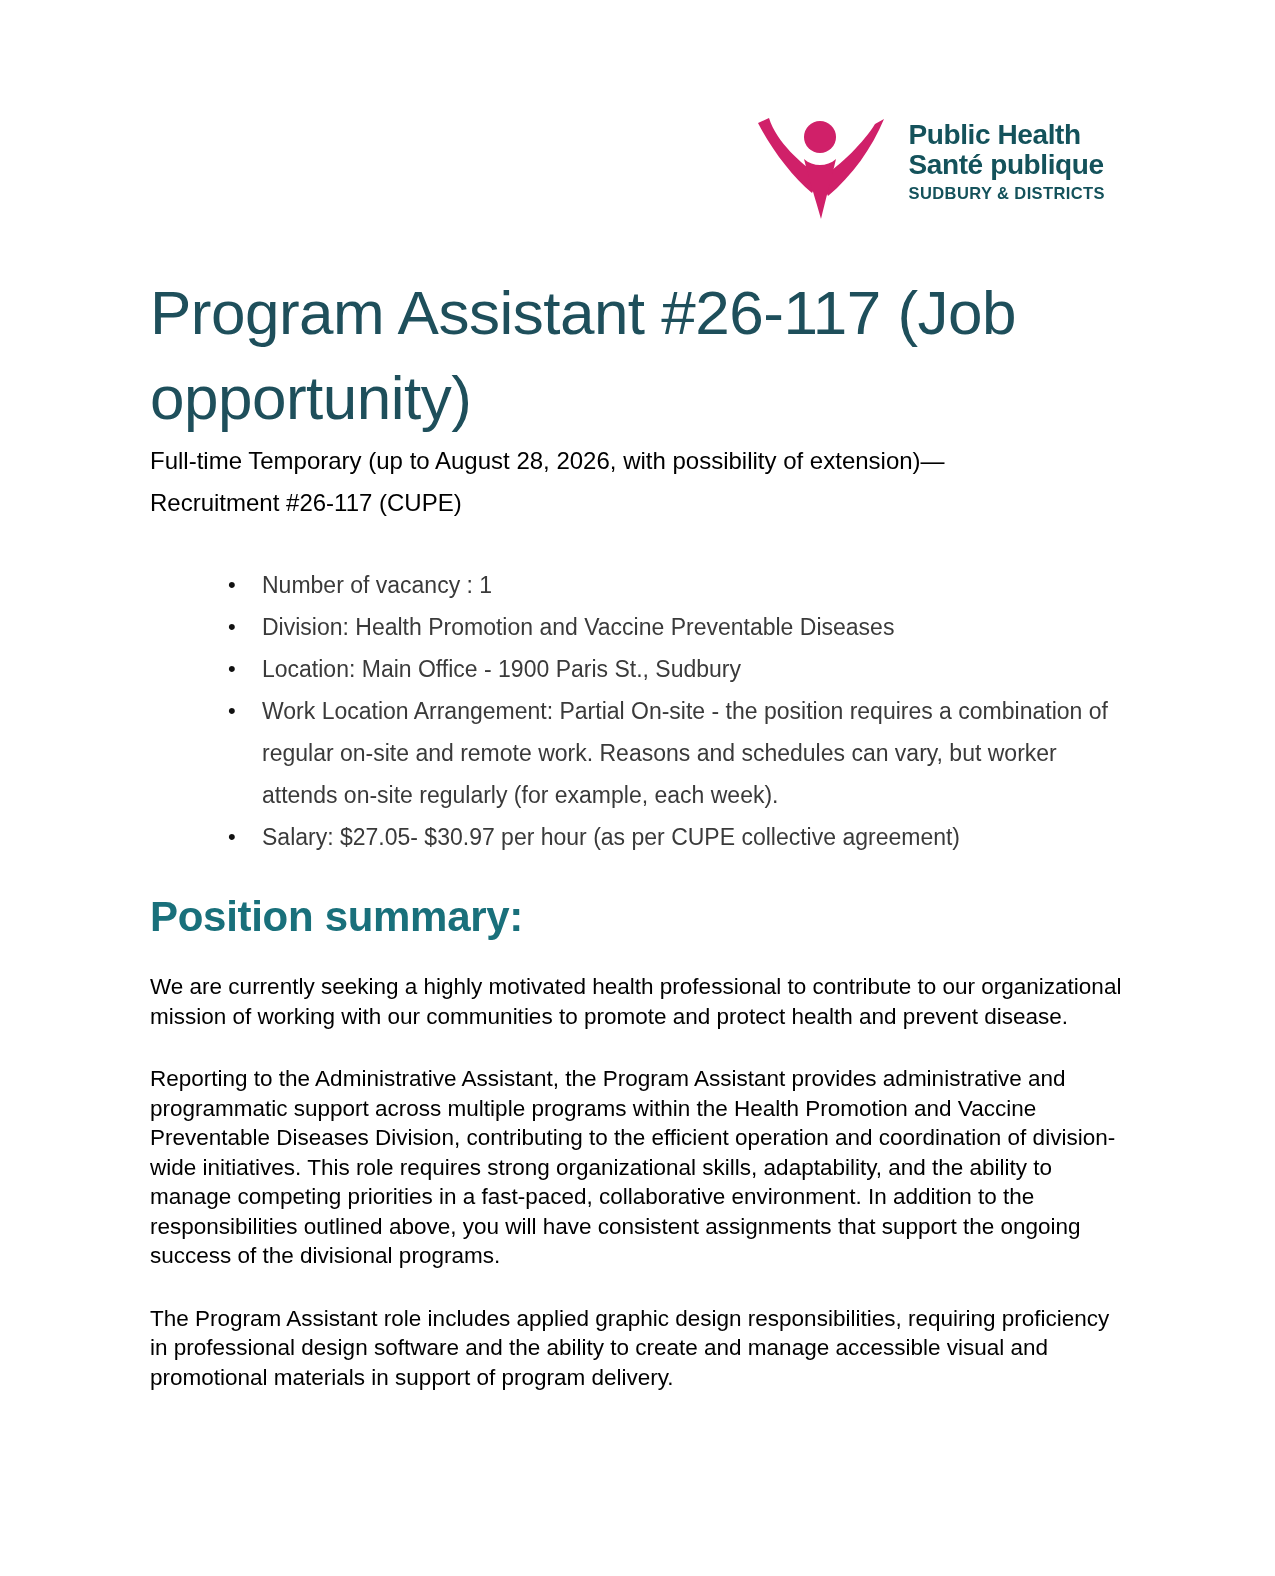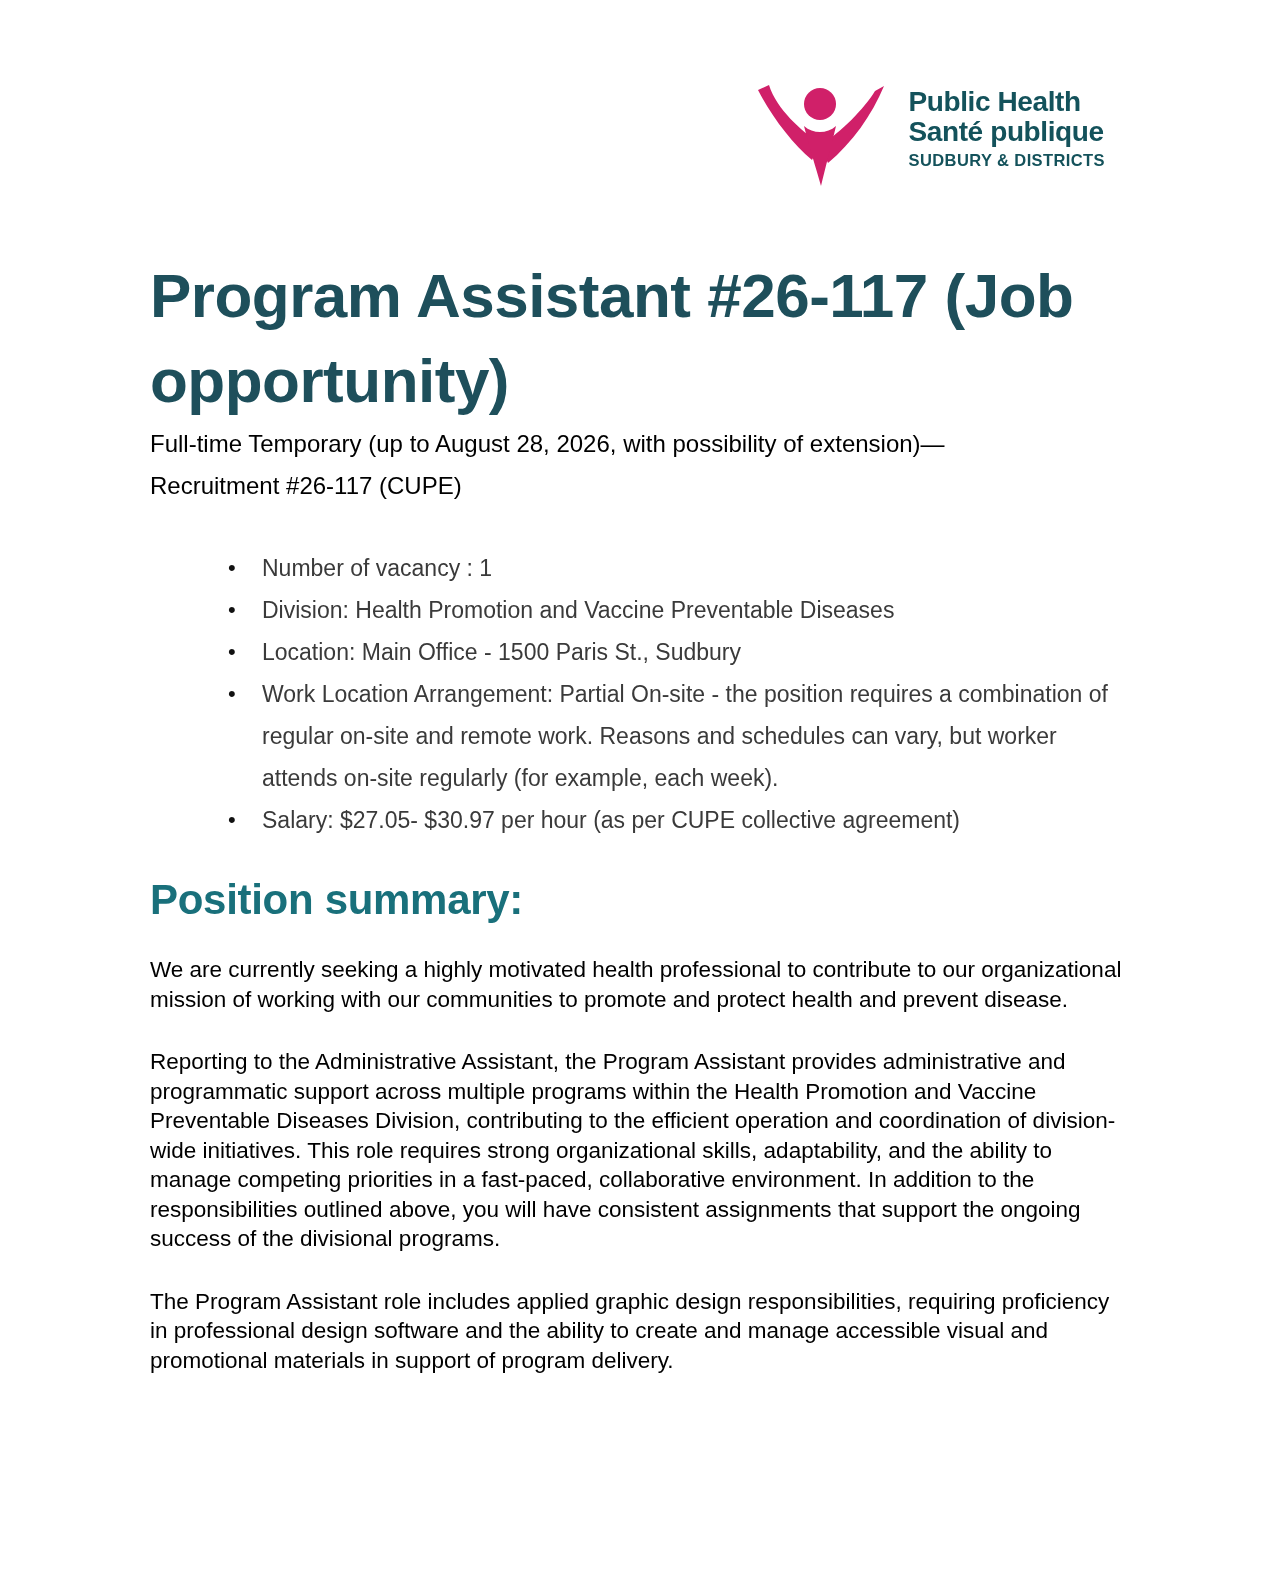--- a/index.html
+++ b/index.html
@@ -25,21 +25,21 @@
     height: 1576px;
     padding: 0 150px;
     background: #ffffff;
   }
   
   .logo-row {
     display: flex;
     justify-content: flex-end;
     align-items: flex-start;
     gap: 20px;
-    padding-top: 83px;
+    padding-top: 116px;
     padding-right: 20px;
   }
   .logo-mark { width: 136px; height: 106px; flex: 0 0 auto; }
   .logo-text {
     color: var(--logo-text-color);
     font-weight: 700;
     padding-top: 4px;
   }
   .logo-line {
     font-size: 28px;
@@ -50,25 +50,25 @@
   .logo-sub {
     font-size: 16.5px;
     line-height: 18px;
     letter-spacing: 0.4px;
     margin-top: 4px;
     white-space: nowrap;
     text-align: right;
   }
   
   h1.page-title {
-    margin: 64px 0 0 0;
+    margin: 48px 0 0 0;
     color: var(--title-color);
     font-size: 62px;
     line-height: 85px;
-    font-weight: 700;
+    font-weight: 400;
     letter-spacing: -0.5px;
     max-width: 980px;
   }
   h2.section-heading {
     color: var(--heading-color);
     font-size: 42px;
     line-height: 50px;
     font-weight: 700;
     letter-spacing: -0.3px;
   }
@@ -137,21 +137,21 @@
 
 
   <p class="intro-bold">
       <span>Full-time Temporary (up to August 28, 2026, with possibility of extension)—</span>
       <span>Recruitment #26-117 (CUPE)</span>
     </p>
 
   <ul class="details-list">
     <li>Number of vacancy : 1</li>
     <li>Division: Health Promotion and Vaccine Preventable Diseases</li>
-    <li>Location: Main Office - 1500 Paris St., Sudbury</li>
+    <li>Location: Main Office - 1900 Paris St., Sudbury</li>
     <li>Work Location Arrangement: Partial On-site - the position requires a combination of regular on-site and remote work. Reasons and schedules can vary, but worker attends on-site regularly (for example, each week).</li>
     <li>Salary: $27.05- $30.97 per hour (as per CUPE collective agreement)</li>
   </ul>
 
   <h2 class="section-heading summary-heading">Position summary:</h2>
 
   <p class="body-para">We are currently seeking a highly motivated health professional to contribute to our organizational mission of working with our communities to promote and protect health and prevent disease.</p>
   <p class="body-para">Reporting to the Administrative Assistant, the Program Assistant provides administrative and programmatic support across multiple programs within the Health Promotion and Vaccine Preventable Diseases Division, contributing to the efficient operation and coordination of division-wide initiatives. This role requires strong organizational skills, adaptability, and the ability to manage competing priorities in a fast-paced, collaborative environment. In addition to the responsibilities outlined above, you will have consistent assignments that support the ongoing success of the divisional programs.</p>
   <p class="body-para">The Program Assistant role includes applied graphic design responsibilities, requiring proficiency in professional design software and the ability to create and manage accessible visual and promotional materials in support of program delivery.</p>
 

